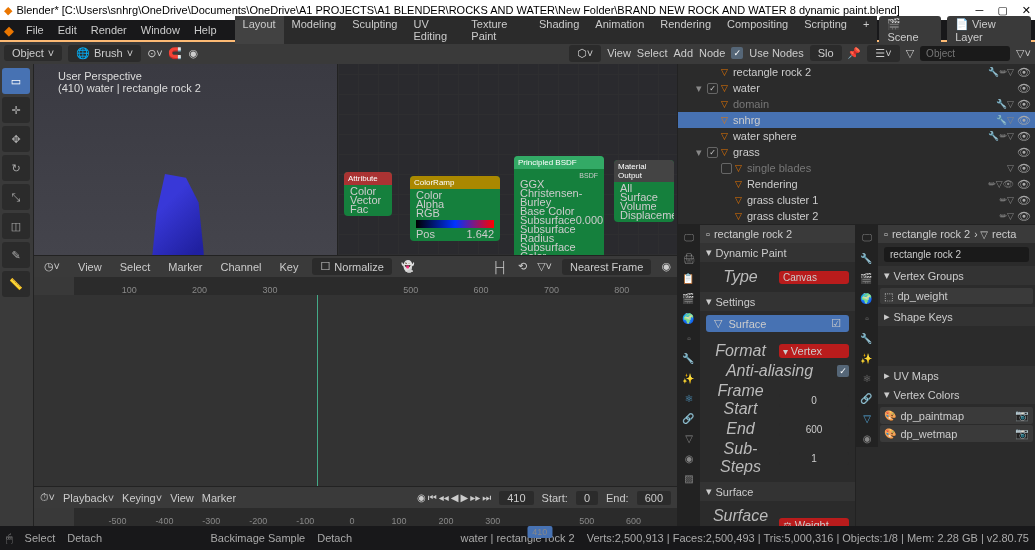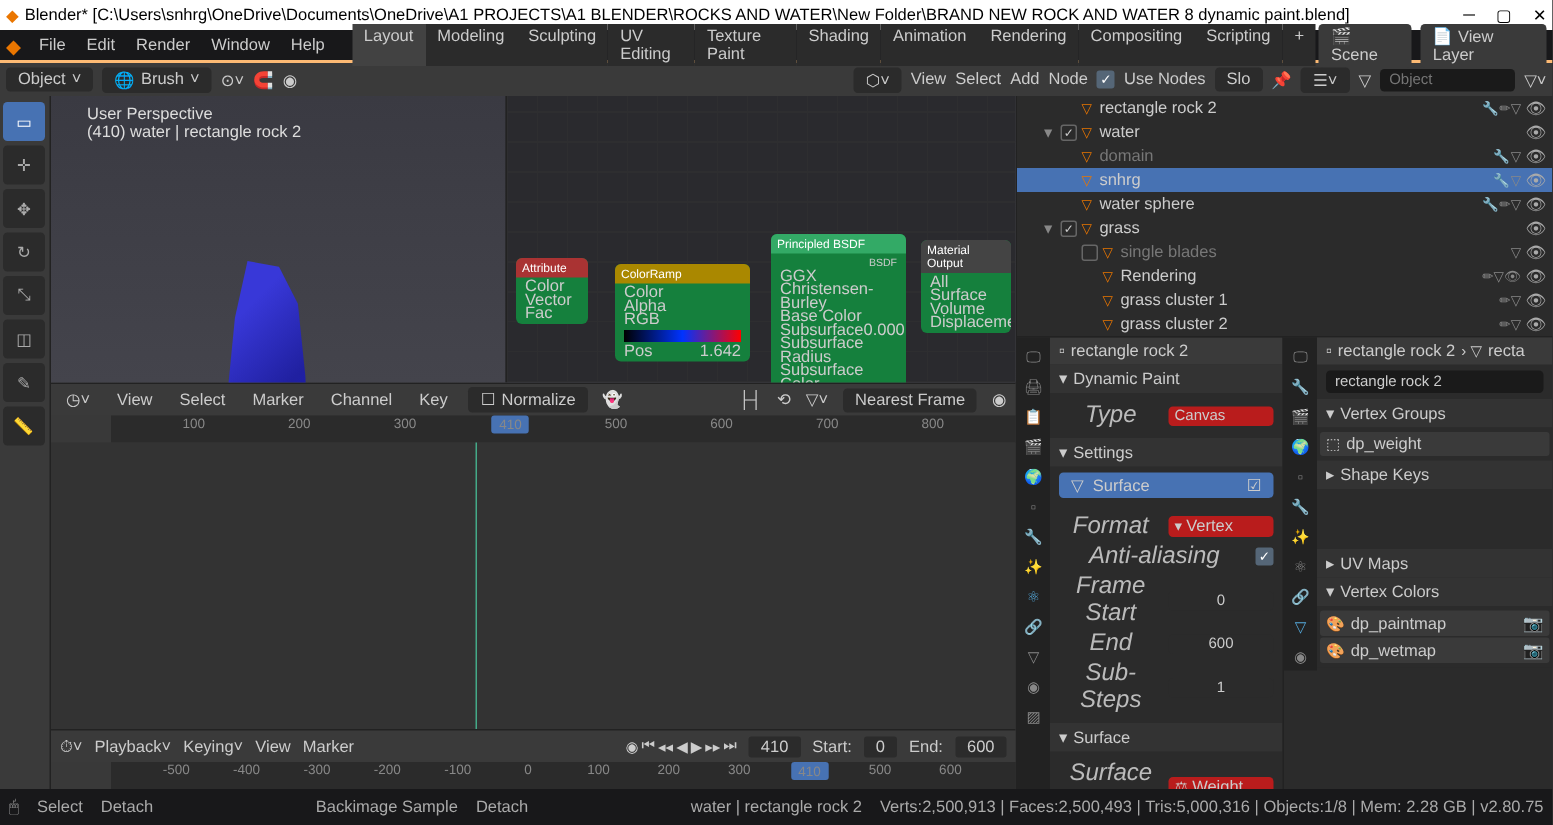--- a/index.html
+++ b/index.html
@@ -38,21 +38,21 @@
 .weight-label { position: absolute; top: 60%; left: 55%; color: #ddd; }
 .node-area { position: absolute; right: 0; top: 0; width: 340px; height: 100%; background: #2a2a2e; border-left: 1px solid #222; }
 .node-grid { position: absolute; inset: 0; background-image: repeating-linear-gradient(0deg, #333 0 1px, transparent 1px 20px), repeating-linear-gradient(90deg, #333 0 1px, transparent 1px 20px); opacity: 0.5; }
 .node { position: absolute; background: #15803d; border-radius: 4px; font-size: 8px; overflow: hidden; }
 .node-header { padding: 2px 4px; color: #fff; font-size: 8px; }
 .node-body { padding: 2px 4px; }
 .node-row { display: flex; justify-content: space-between; padding: 0 2px; font-size: 7px; color: #ccc; line-height: 9px; }
 .ramp { height: 8px; background: linear-gradient(90deg, #000, #0033ff 50%, #ff0000); margin: 2px; }
 .timeline-hdr { height: 22px; background: #3a3a3a; display: flex; align-items: center; padding: 0 6px; gap: 10px; border-top: 1px solid #222; }
 .timeline-hdr .btn { padding: 1px 4px; cursor: pointer; }
-.timeline-ruler { height: 18px; background: #2b2b2b; display: flex; position: relative; padding: 0 20px; margin-left: 40px; }
+.timeline-ruler { height: 18px; background: #2b2b2b; display: flex; align-items: flex-end; position: relative; padding: 0 20px; margin-left: 40px; }
 .timeline-ruler span { flex: 1; text-align: center; font-size: 9px; color: #888; }
 .timeline-track { flex: 1; background: #333; position: relative; min-height: 40px; }
 .playhead { position: absolute; top: 0; bottom: 0; width: 1px; background: #4a8; }
 .playhead-badge { position: absolute; top: 0; transform: translateX(-50%); background: #4772b3; padding: 1px 5px; border-radius: 2px; color: #fff; font-size: 9px; }
 .playback-bar { height: 22px; background: #3a3a3a; display: flex; align-items: center; padding: 0 6px; gap: 8px; border-top: 1px solid #222; }
 .play-ctrl { display: flex; gap: 2px; }
 .play-ctrl span { cursor: pointer; font-size: 10px; }
 .num-field { background: #2b2b2b; padding: 1px 8px; border-radius: 2px; }
 .outliner { width: 358px; background: #2b2b2b; border-left: 1px solid #222; display: flex; flex-direction: column; }
 .outliner-list { flex: 0 0 auto; overflow: hidden; }

